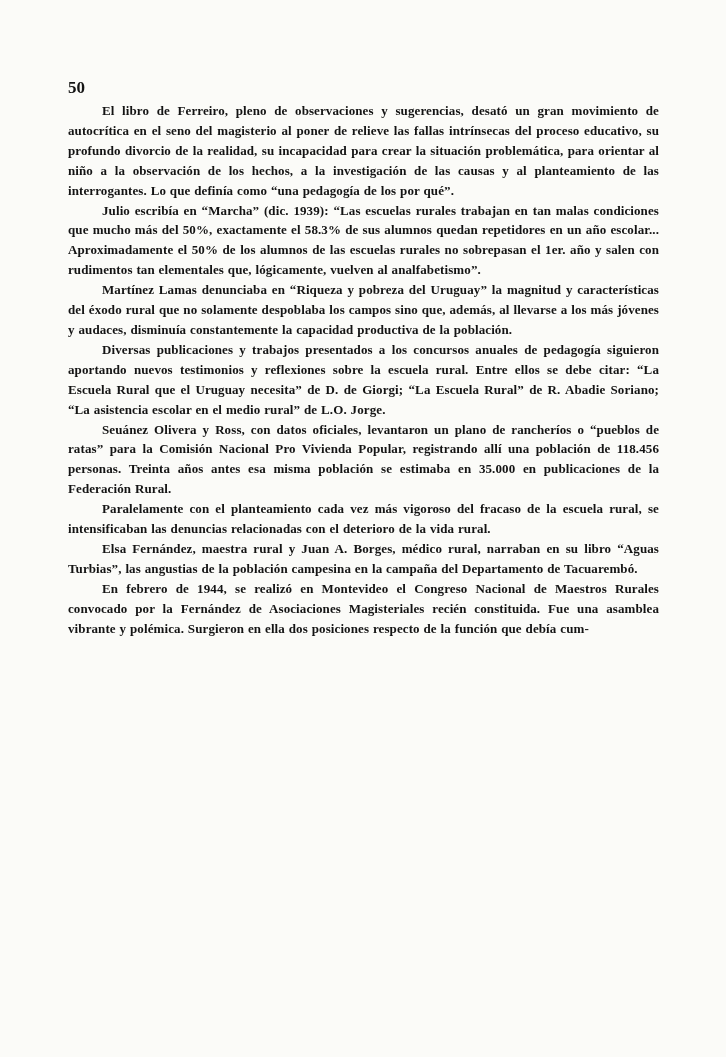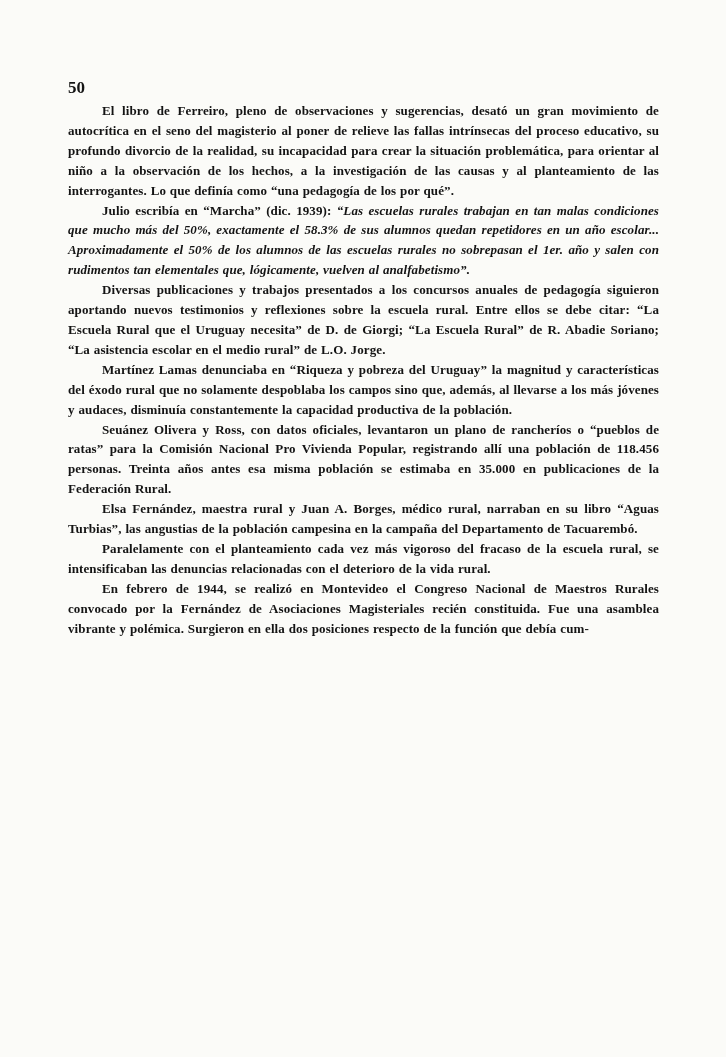--- a/index.html
+++ b/index.html
@@ -28,30 +28,30 @@
     font-weight: 700;
     line-height: 19.9px;
     text-align: justify;
     letter-spacing: 0.1px;
     word-spacing: 0.5px;
   }
   .para {
     text-indent: 34px;
   }
   .seg { font-style: normal; }
-  .seg.italic { font-style: italic; }
+  .seg.italic { }
 </style>
 </head>
 <body>
 
 <div class="page">
   <div class="page-number">50</div>
   <div class="text-block">
       <p class="para"><span class="seg">El libro de Ferreiro, pleno de observaciones y sugerencias, desató un gran movimiento de autocrítica en el seno del magisterio al poner de relieve las fallas intrínsecas del proceso educativo, su profundo divorcio de la realidad, su incapacidad para crear la situación problemática, para orientar al niño a la observación de los hechos, a la investigación de las causas y al planteamiento de las interrogantes. Lo que definía como “una pedagogía de los por qué”.</span></p>
       <p class="para"><span class="seg">Julio escribía en “Marcha” (dic. 1939): </span><span class="seg italic">“Las escuelas rurales trabajan en tan malas condiciones que mucho más del 50%, exactamente el 58.3% de sus alumnos quedan repetidores en un año escolar... Aproximadamente el 50% de los alumnos de las escuelas rurales no sobrepasan el 1er. año y salen con rudimentos tan elementales que, lógicamente, vuelven al analfabetismo”.</span></p>
+      <p class="para"><span class="seg">Martínez Lamas denunciaba en “Riqueza y pobreza del Uruguay” la magnitud y características del éxodo rural que no solamente despoblaba los campos sino que, además, al llevarse a los más jóvenes y audaces, disminuía constantemente la capacidad productiva de la población.</span></p>
       <p class="para"><span class="seg">Diversas publicaciones y trabajos presentados a los concursos anuales de pedagogía siguieron aportando nuevos testimonios y reflexiones sobre la escuela rural. Entre ellos se debe citar: “La Escuela Rural que el Uruguay necesita” de D. de Giorgi; “La Escuela Rural” de R. Abadie Soriano; “La asistencia escolar en el medio rural” de L.O. Jorge.</span></p>
-      <p class="para"><span class="seg">Martínez Lamas denunciaba en “Riqueza y pobreza del Uruguay” la magnitud y características del éxodo rural que no solamente despoblaba los campos sino que, además, al llevarse a los más jóvenes y audaces, disminuía constantemente la capacidad productiva de la población.</span></p>
       <p class="para"><span class="seg">Seuánez Olivera y Ross, con datos oficiales, levantaron un plano de rancheríos o “pueblos de ratas” para la Comisión Nacional Pro Vivienda Popular, registrando allí una población de 118.456 personas. Treinta años antes esa misma población se estimaba en 35.000 en publicaciones de la Federación Rural.</span></p>
+      <p class="para"><span class="seg">Paralelamente con el planteamiento cada vez más vigoroso del fracaso de la escuela rural, se intensificaban las denuncias relacionadas con el deterioro de la vida rural.</span></p>
       <p class="para"><span class="seg">Elsa Fernández, maestra rural y Juan A. Borges, médico rural, narraban en su libro “Aguas Turbias”, las angustias de la población campesina en la campaña del Departamento de Tacuarembó.</span></p>
-      <p class="para"><span class="seg">Paralelamente con el planteamiento cada vez más vigoroso del fracaso de la escuela rural, se intensificaban las denuncias relacionadas con el deterioro de la vida rural.</span></p>
       <p class="para"><span class="seg">En febrero de 1944, se realizó en Montevideo el Congreso Nacional de Maestros Rurales convocado por la Fernández de Asociaciones Magisteriales recién constituida. Fue una asamblea vibrante y polémica. Surgieron en ella dos posiciones respecto de la función que debía cum-</span></p>
     </div>
 </div>
 
 </body></html>

